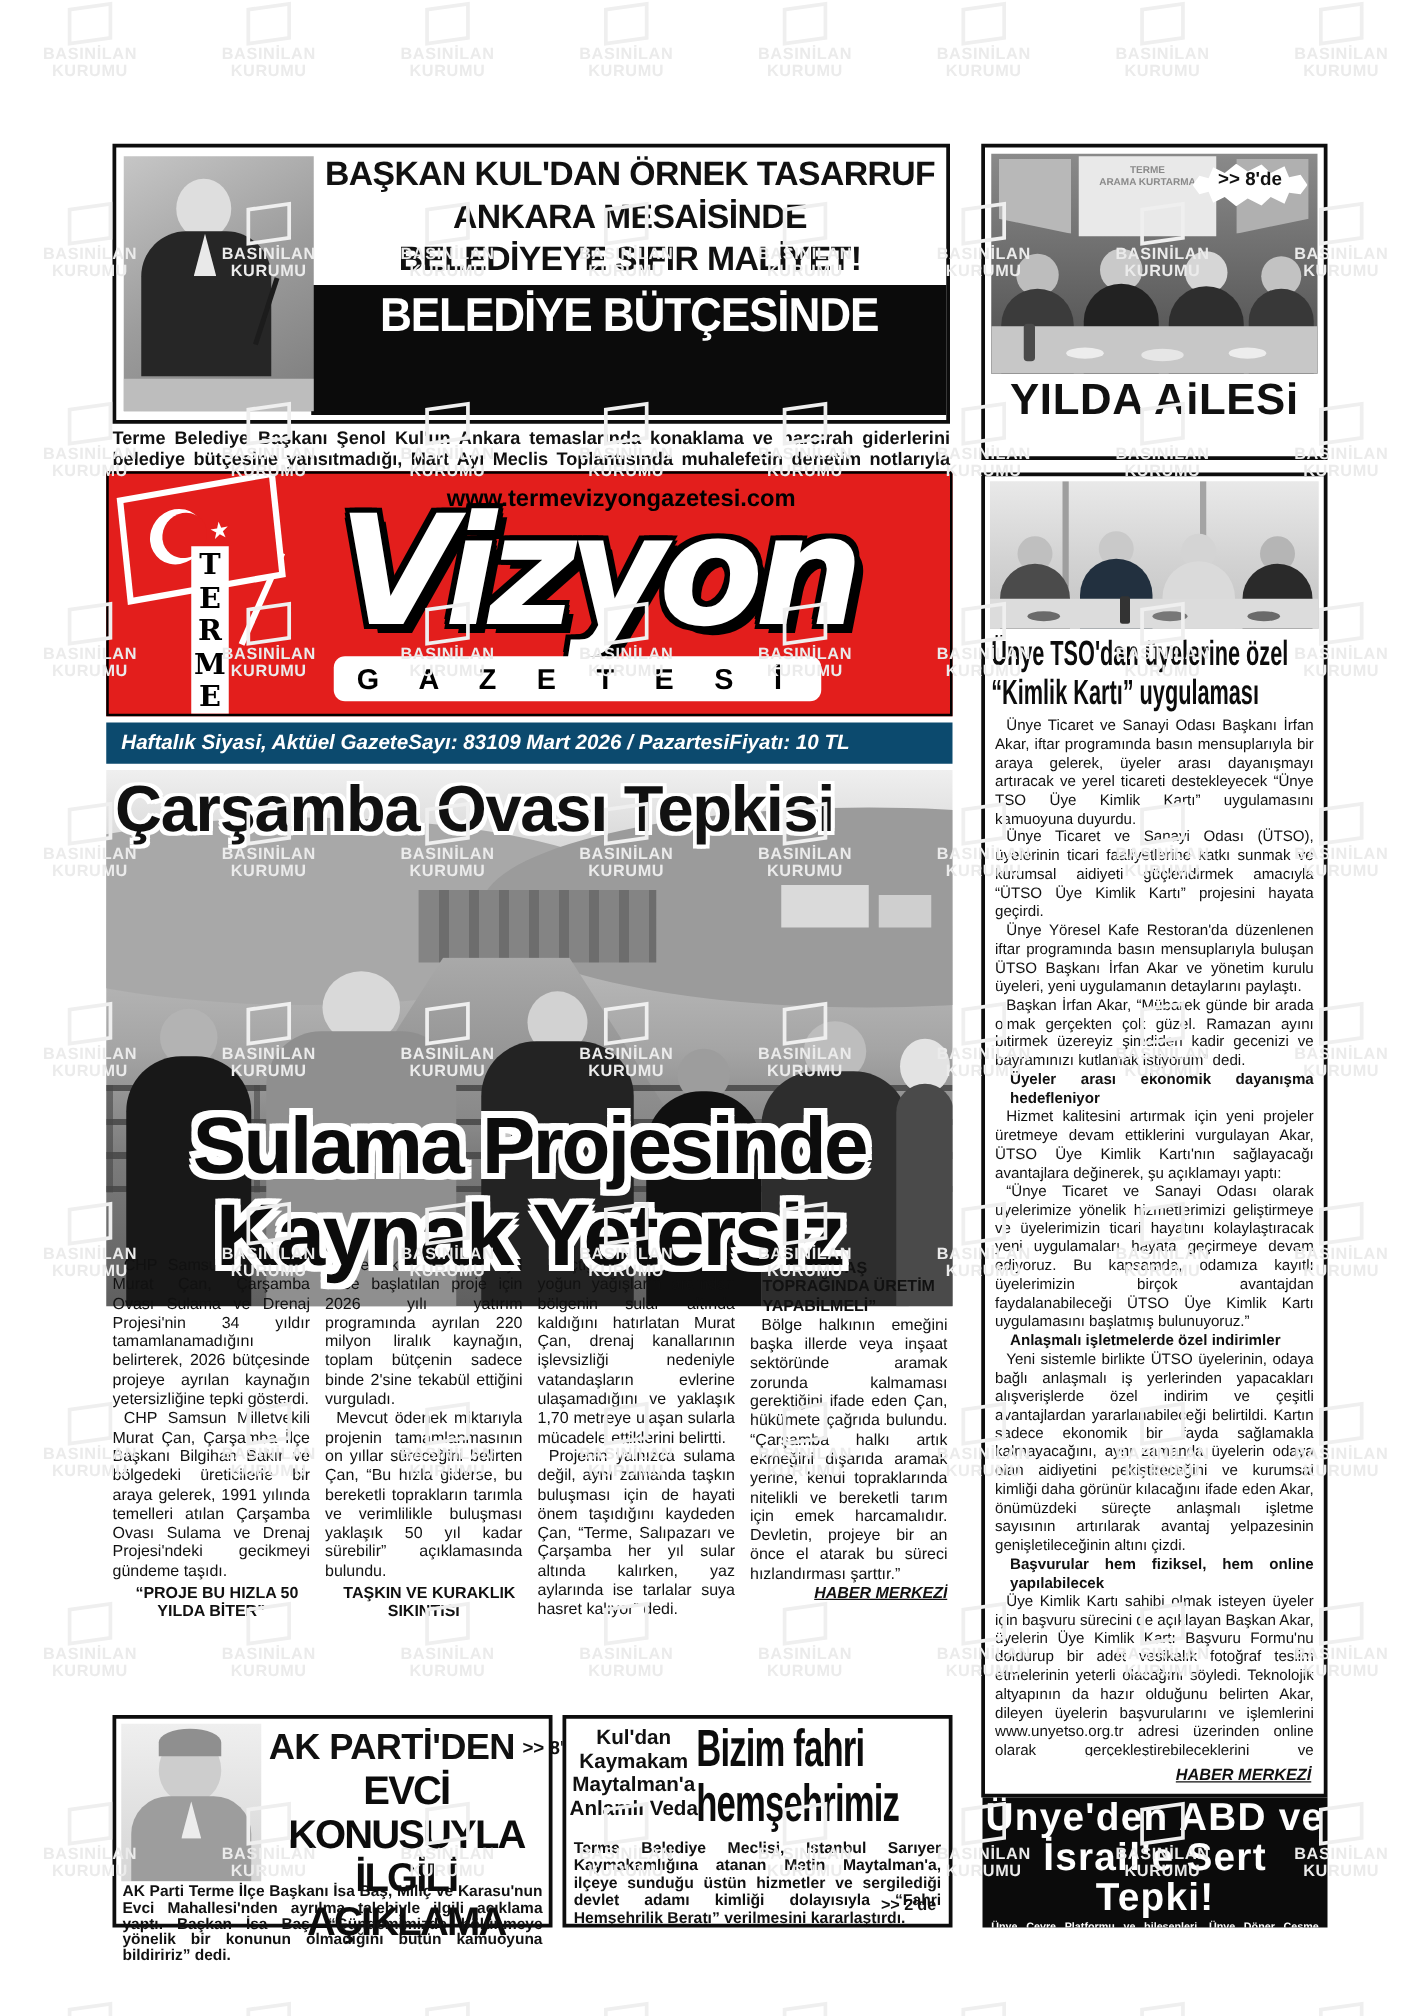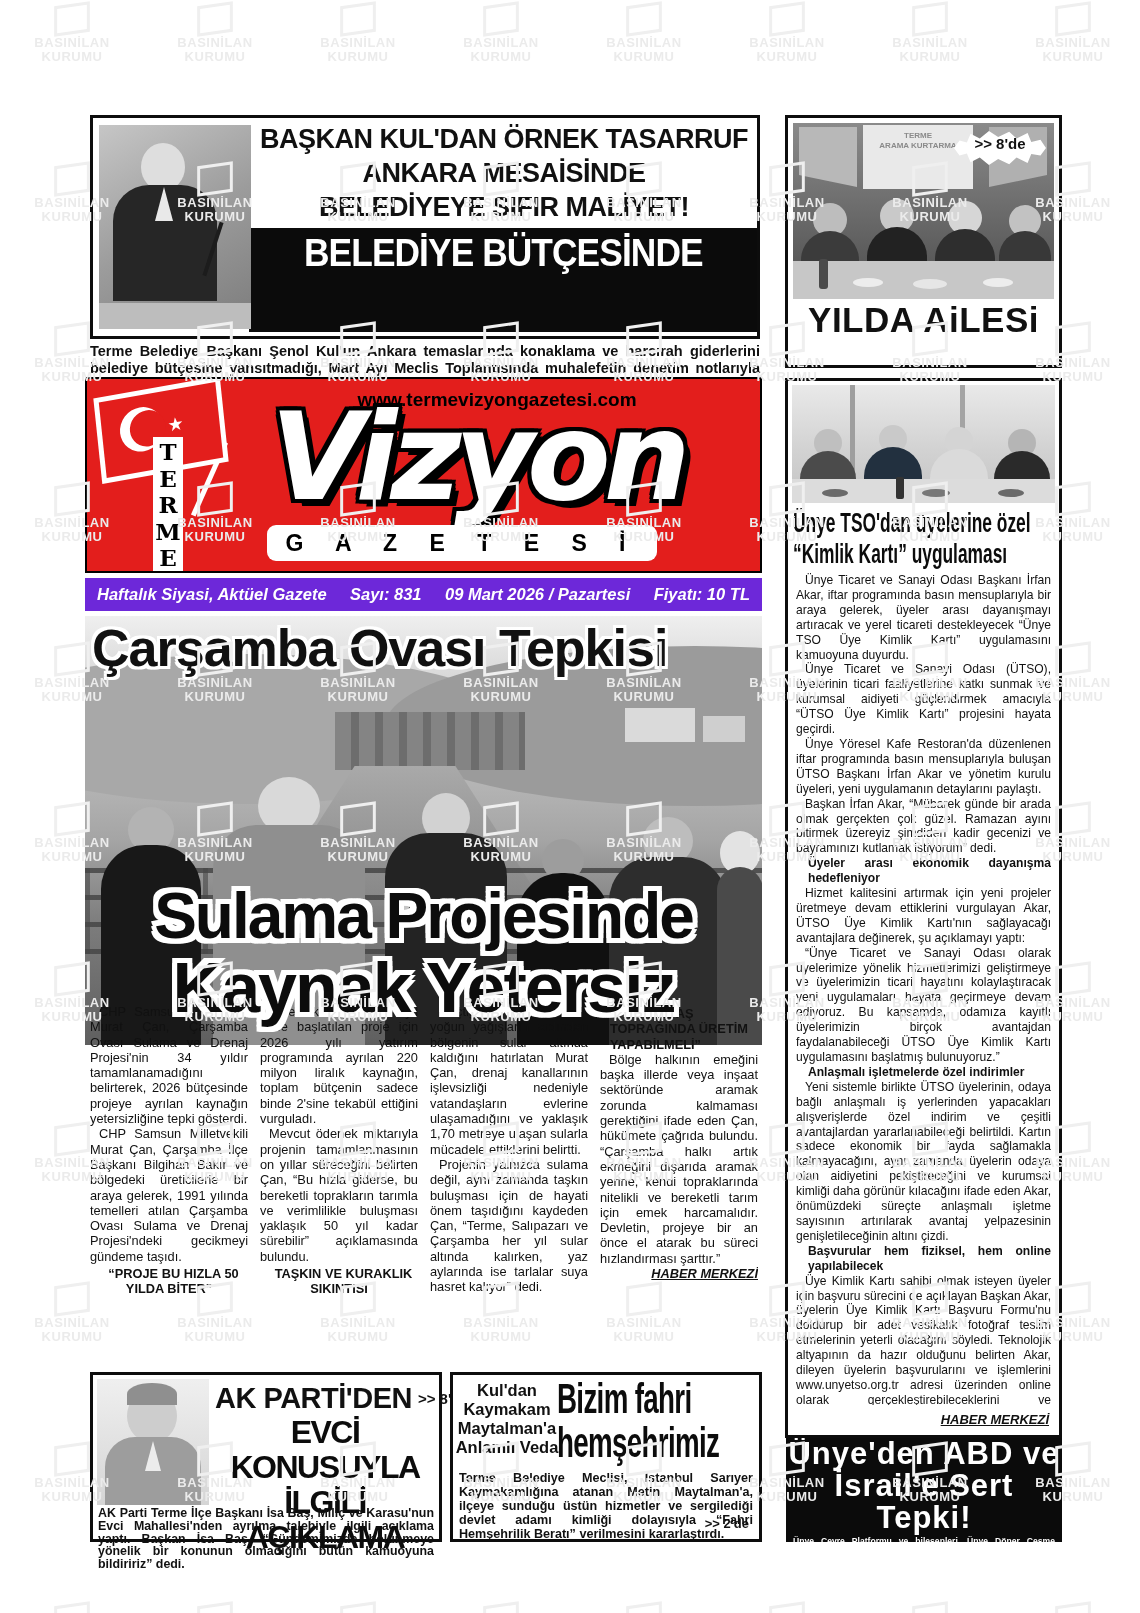--- a/index.html
+++ b/index.html
@@ -61,22 +61,22 @@
          overflow-wrap:break-word;word-break:break-all;padding-top:2px;box-sizing:border-box}
   #mh-url{position:absolute;left:200px;top:10px;width:420px;text-align:center;color:#000;font-weight:bold;font-size:19px}
   #mh-logo{position:absolute;left:110px;top:14px;width:560px;text-align:center;color:#fff;
            font-family:"DejaVu Sans",sans-serif;font-weight:bold;font-style:italic;
            font-size:122px;line-height:128px;letter-spacing:-7px;
            text-shadow:-4px -4px 0 #000,4px -4px 0 #000,-4px 4px 0 #000,4px 4px 0 #000,0 -4px 0 #000,0 4px 0 #000,-4px 0 0 #000,4px 0 0 #000,7px 7px 0 #000}
   #mh-sub{position:absolute;left:180px;top:146px;width:390px;height:36px;background:#fff;border-radius:9px;
           text-align:center;font-weight:bold;font-size:23px;line-height:36px;letter-spacing:13px;color:#000}
 
   
-  #infobar{position:absolute;left:85px;top:578px;width:677px;height:33px;background:#6d28d9;color:#fff;
-           display:flex;align-items:center;justify-content:space-between;font-style:italic;font-weight:bold;font-size:16.5px;
+  #infobar{position:absolute;left:85px;top:578px;width:677px;height:33px;background:#0c4a6e;color:#fff;
+           display:flex;align-items:center;font-style:italic;font-weight:bold;font-size:16.5px;
            padding:0 12px;box-sizing:border-box}
 
   
   #main-photo{left:85px;top:616px;width:677px;height:429px;background:linear-gradient(180deg,#efefef 0%,#d9d9d9 14%,#bfbfbf 30%,#a5a5a5 52%,#7c7c7c 72%,#5f5f5f 100%)}
   .hill{position:absolute;border-radius:50%;}
   #rail{position:absolute;left:0;top:252px;width:677px;height:86px;
         background:repeating-linear-gradient(180deg,rgba(70,70,70,.85) 0 5px,transparent 5px 27px),
                    repeating-linear-gradient(90deg,rgba(70,70,70,.6) 0 5px,transparent 5px 118px)}
   .fig{position:absolute;bottom:0}
   .fig .h{position:absolute;left:50%;transform:translateX(-50%);top:0;border-radius:50%}

